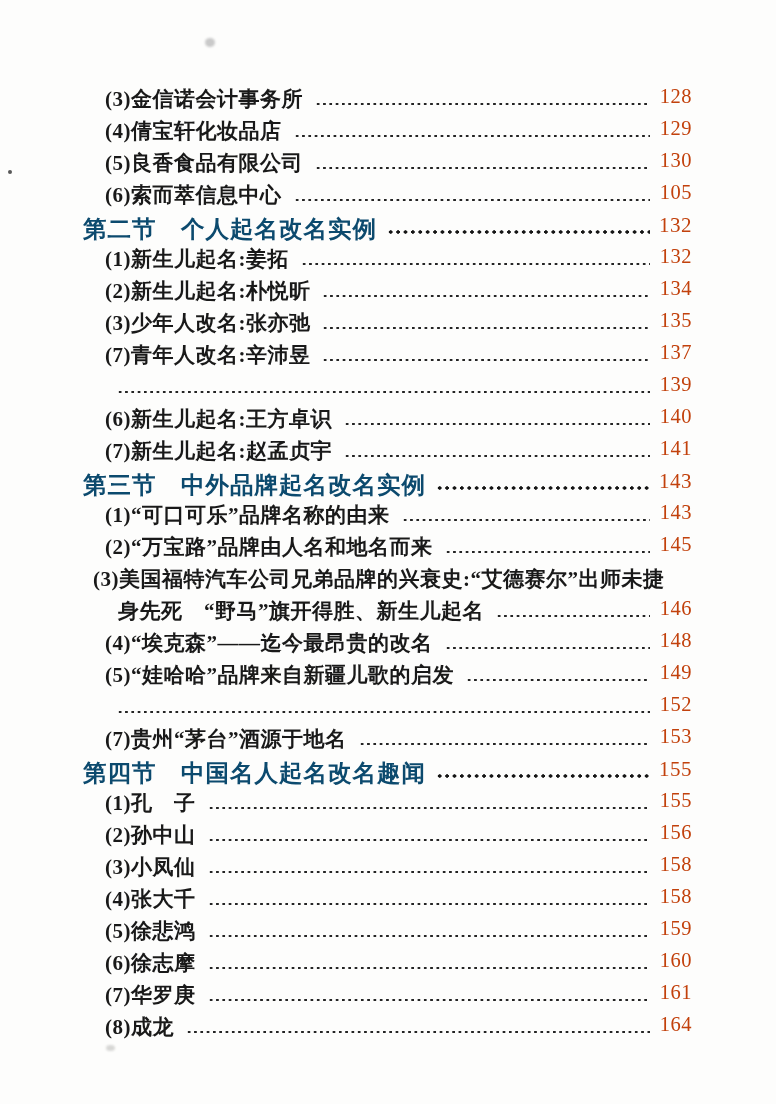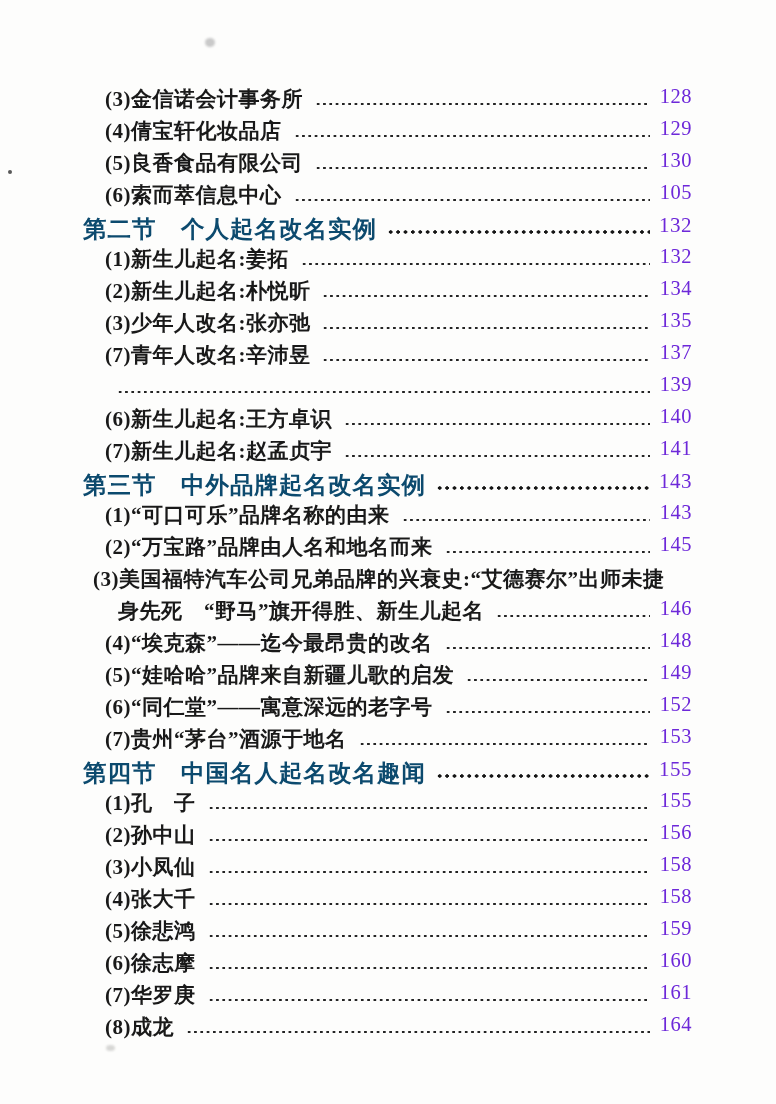--- a/index.html
+++ b/index.html
@@ -30,21 +30,21 @@
     transform:translateY(3px);
     background-image:radial-gradient(circle,#242424 1.15px,rgba(0,0,0,0) 1.5px);
     background-size:6.3px 6px;background-repeat:repeat-x;background-position:0 50%;
   }
   .section .leader{
     background-image:radial-gradient(circle,#151515 1.5px,rgba(0,0,0,0) 1.9px);
     background-size:7.4px 6px;margin-left:10px;
   }
   .pagenum{
     font-size:20.5px;white-space:nowrap;min-width:36px;text-align:right;
-    color:#6d28d9;letter-spacing:.5px;
+    color:#c2410c;letter-spacing:.5px;
   }
   .section .pagenum{font-size:21px}
   .speck{position:absolute;border-radius:50%}
   .speck.s1{left:205px;top:38px;width:10px;height:9px;background:#c9c9c9;filter:blur(1.2px)}
   .speck.s2{left:8px;top:170px;width:4px;height:4px;background:#585858}
   .speck.s3{left:106px;top:1045px;width:9px;height:6px;background:#d6d6d4;filter:blur(1.2px)}
 </style>
 </head>
 <body>
 
@@ -139,21 +139,20 @@
     <span class="label">(4)“埃克森”——迄今最昂贵的改名</span>
     <span class="leader"></span>
     <span class="pagenum">148</span>
   </div>
       <div class="row item">
     <span class="label">(5)“娃哈哈”品牌来自新疆儿歌的启发</span>
     <span class="leader"></span>
     <span class="pagenum">149</span>
   </div>
       <div class="row item">
-    <span class="label">(6)“同仁堂”——寓意深远的老字号</span>
     <span class="leader"></span>
     <span class="pagenum">152</span>
   </div>
       <div class="row item">
     <span class="label">(7)贵州“茅台”酒源于地名</span>
     <span class="leader"></span>
     <span class="pagenum">153</span>
   </div>
       <div class="row section">
     <span class="label">第四节　中国名人起名改名趣闻</span>

